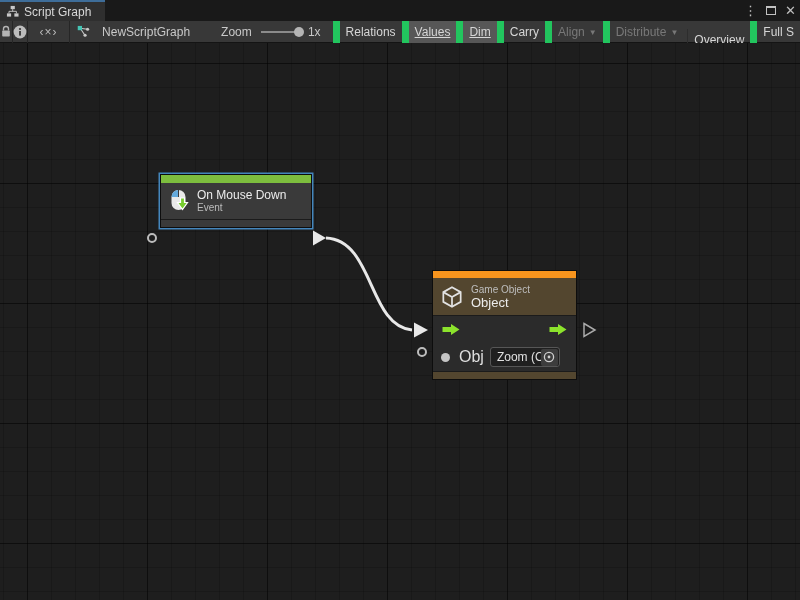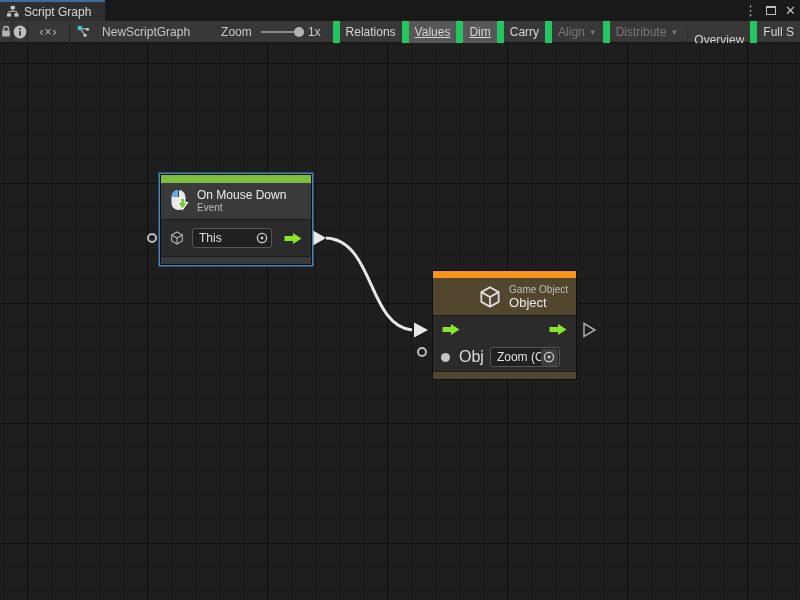--- a/index.html
+++ b/index.html
@@ -47,21 +47,21 @@
     background-position:27px 0,0 20px,3px 0,0 20px; }
 
   .wire-layer { position:absolute; left:0; top:0; width:800px; height:557px; pointer-events:none; }
 
   
   .node { position:absolute; border:1px solid #0d0d0d; background:#2b2b2b; }
   .node.selected { box-shadow:0 0 0 1.5px #4486bc; }
   .accent-bar { height:8px; }
   .node-header { display:flex; align-items:center; gap:6px; padding:0 8px 0 6px; }
   .nh1 { height:36px; background:#3a3a3a; }
-  .nh2 { height:37px; background:#53462f;justify-content:flex-end; }
+  .nh2 { height:37px; background:#53462f; }
   .nt-title { font-size:12px; color:#ececec; line-height:14px; }
   .nt-sub { font-size:10px; color:#bdbdbd; line-height:12px; }
   .node-body { background:#2b2b2b; border-top:1px solid #1b1b1b; }
   .port-row { display:flex; align-items:center; padding:0 8px; }
   .node-footer { border-top:1px solid #1b1b1b; }
   .nf1 { height:8px; background:#3a3a3a; }
   .nf2 { height:8px; background:#53462f; }
 
   .value-field { display:flex; align-items:center; height:20px; background:#202020; border:1.5px solid #565656;
                  border-radius:3px; color:#e0e0e0; font-size:12px; overflow:hidden; }
@@ -182,41 +182,20 @@
           <rect x="4.5" y="1" width="14" height="20" rx="7" fill="#e9e9e9"></rect>
           <path d="M11.5 1 A7 7 0 0 0 4.5 8 L11.5 8 Z" fill="#63a9dc"></path>
           <line x1="11.5" y1="1" x2="11.5" y2="8" stroke="#3a3a3a" stroke-width="1"></line>
           <path d="M13.5 9 L17.5 9 L17.5 13.5 L20.5 13.5 L15.5 20.5 L10.5 13.5 L13.5 13.5 Z" fill="#76cc2e" stroke="#ffffff" stroke-width="1.2"></path>
         </svg>
         <div>
           <div class="nt-title">On Mouse Down</div>
           <div class="nt-sub">Event</div>
         </div>
       </div>
-      <div class="node-body">
-        <div class="port-row" style="height:36px">
-          <svg width="16" height="16" viewBox="0 0 24 24" fill="none" stroke="#b0b0b0" stroke-width="1.7">
-            <path d="M12 3 L20 7.5 V16.5 L12 21 L4 16.5 V7.5 Z"></path>
-            <path d="M4 7.5 L12 12 L20 7.5 M12 12 V21"></path>
-          </svg>
-          <div class="value-field" style="width:80px; margin-left:7px">
-            <span class="vf-text" style="flex:1">This</span>
-            <span class="vf-picker" style="background:transparent">
-              <svg width="12" height="12" viewBox="0 0 12 12">
-                <circle cx="6" cy="6" r="4.6" fill="none" stroke="#cfcfcf" stroke-width="1.3"></circle>
-                <circle cx="6" cy="6" r="1.4" fill="#cfcfcf"></circle>
-              </svg>
-            </span>
-          </div>
-          <div class="spacer"></div>
-          <svg width="20" height="13" viewBox="0 0 20 13">
-            <path d="M1.5 4 H10 V1 L18.5 6.5 L10 12 V9 H1.5 Z" fill="#8ce32c"></path>
-          </svg>
-        </div>
-      </div>
       <div class="node-footer nf1"></div>
     </div>
 
     <div class="ext-circle" style="left:147px; top:190px"></div>
 
     <div class="node" style="left:432px; top:227px; width:145px;">
       <div class="accent-bar" style="height:7px; background:#f7941d"></div>
       <div class="node-header nh2">
         <svg width="26" height="26" viewBox="0 0 24 24" fill="none" stroke="#e2e2e2" stroke-width="1.6">
           <path d="M12 3 L20 7.5 V16.5 L12 21 L4 16.5 V7.5 Z"></path>

